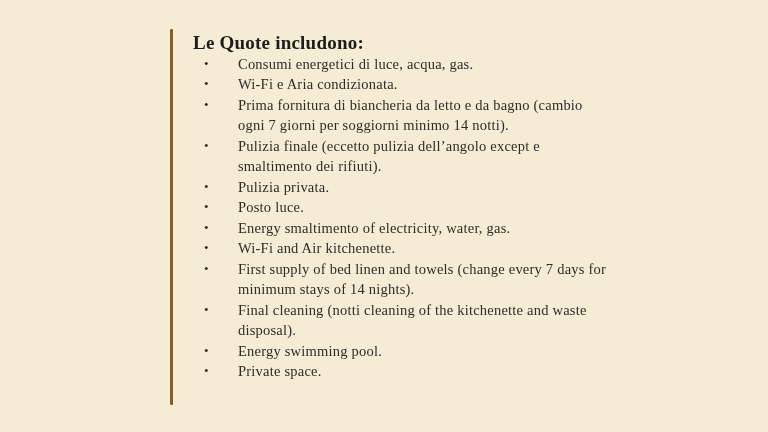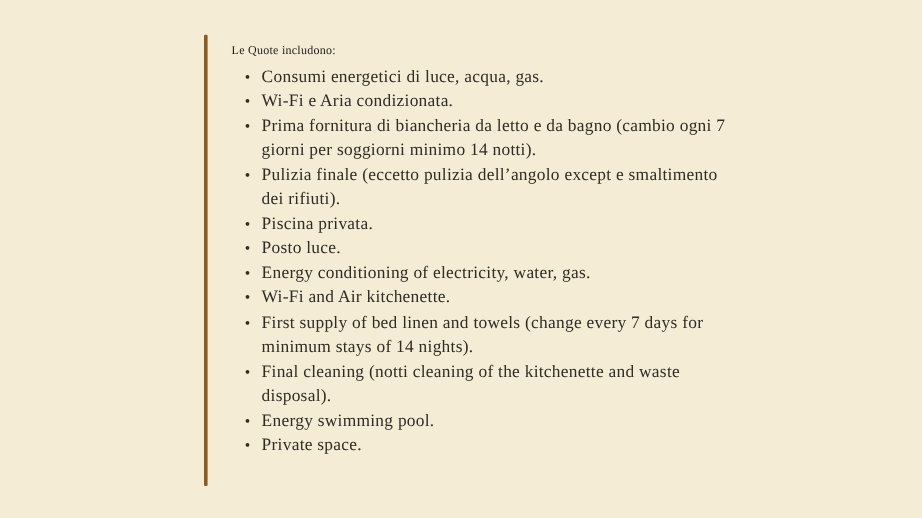--- a/index.html
+++ b/index.html
@@ -34,35 +34,35 @@
   .content {
     position: absolute;
     left: 193px;
     top: 33px;
     width: 416px;
     font-size: 14.5px;
     line-height: 20.5px;
     letter-spacing: 0.015em;
   }
   .section-heading {
-    font-size: 10px;
+    font-size: 19px;
     line-height: 20.5px;
-    font-weight: normal;
+    font-weight: bold;
     color: var(--heading);
   }
   .section-en .section-heading { margin-top: 6px; }
   ul.item-list { list-style: none; }
   li.list-item { display: flex; }
   .bullet {
     flex: 0 0 25px;
     padding-left: 11px;
     font-size: 13px;
     line-height: 20.5px;
   }
-  .li-text { flex: 1; }
+  .li-text { flex: 1; margin-left: 20px; }
 </style>
 </head>
 <body>
 
 <div class="page">
   <div class="accent-line"></div>
 
   <div class="content">
 
     <section class="section-it">
@@ -79,34 +79,34 @@
         <li class="list-item">
           <span class="bullet">•</span>
           <span class="li-text">Prima fornitura di biancheria da letto e da bagno (cambio ogni 7 giorni per soggiorni minimo 14 notti).</span>
         </li>
         <li class="list-item">
           <span class="bullet">•</span>
           <span class="li-text">Pulizia finale (eccetto pulizia dell’angolo except e smaltimento dei rifiuti).</span>
         </li>
         <li class="list-item">
           <span class="bullet">•</span>
-          <span class="li-text">Piscina privata.</span>
+          <span class="li-text">Pulizia privata.</span>
         </li>
         <li class="list-item">
           <span class="bullet">•</span>
           <span class="li-text">Posto luce.</span>
         </li>
       </ul>
     </section>
 
     <section class="section-en">
       <ul class="item-list">
         <li class="list-item">
           <span class="bullet">•</span>
-          <span class="li-text">Energy conditioning of electricity, water, gas.</span>
+          <span class="li-text">Energy smaltimento of electricity, water, gas.</span>
         </li>
         <li class="list-item">
           <span class="bullet">•</span>
           <span class="li-text">Wi-Fi and Air kitchenette.</span>
         </li>
         <li class="list-item">
           <span class="bullet">•</span>
           <span class="li-text">First supply of bed linen and towels (change every 7 days for minimum stays of 14 nights).</span>
         </li>
         <li class="list-item">

